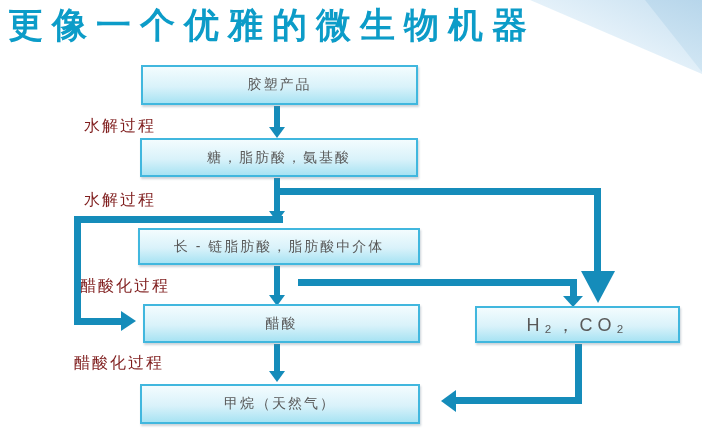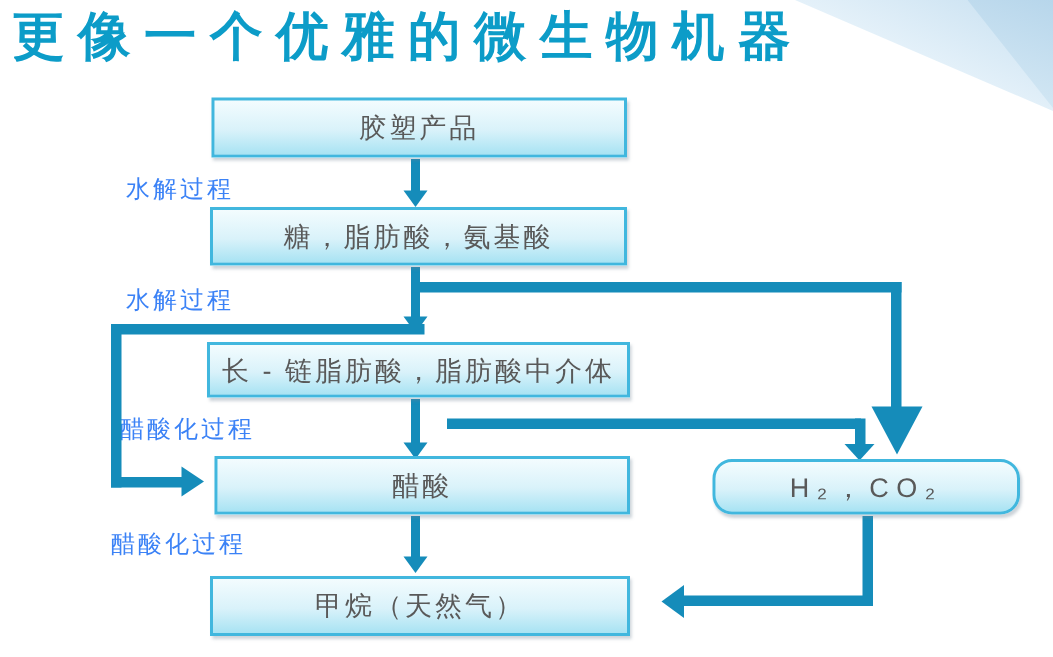--- a/index.html
+++ b/index.html
@@ -24,28 +24,28 @@
   }
   .title {
     position: absolute; left: 8px; top: 1px; margin: 0;
     font-size: 35px; line-height: 48px; font-weight: 700;
     color: #0c9cc8; letter-spacing: 9px; white-space: nowrap;
   }
   .box {
     position: absolute; box-sizing: border-box;
     border: 2px solid #41b7de;
     background: linear-gradient(to bottom, #f3fcfe 0%, #d9f2fa 55%, #a8e3f3 100%);
-    color: #595959; font-size: 18px; letter-spacing: 2px;
+    color: #595959; font-size: 14px; letter-spacing: 2px;
     display: flex; align-items: center; justify-content: center;
     box-shadow: 1px 2px 2px rgba(110, 130, 145, 0.35);
     white-space: nowrap;
   }
   .box-h2co2-text { font-size: 18px; letter-spacing: 5px; }
   .stage-label {
-    position: absolute; color: #3b82f6; font-size: 16px; letter-spacing: 2px;
+    position: absolute; color: #7f1d1d; font-size: 16px; letter-spacing: 2px;
     white-space: nowrap;
   }
   .shaft { position: absolute; background: #158cba; }
   .tri { position: absolute; width: 0; height: 0; }
   .tri-down-s { border-left: 8px solid transparent; border-right: 8px solid transparent; border-top: 11px solid #158cba; }
   .tri-down-m { border-left: 10px solid transparent; border-right: 10px solid transparent; border-top: 11px solid #158cba; }
   .tri-down-big { border-left: 17px solid transparent; border-right: 17px solid transparent; border-top: 32px solid #158cba; }
   .tri-right { border-top: 10px solid transparent; border-bottom: 10px solid transparent; border-left: 15px solid #158cba; }
   .tri-left { border-top: 11px solid transparent; border-bottom: 11px solid transparent; border-right: 15px solid #158cba; }
 </style>
@@ -90,16 +90,16 @@
   <div class="tri tri-down-s" style="left:269px; top:371px;"></div>
 
   <div class="shaft" style="left:575px; top:344px; width:7px; height:60px;"></div>
   <div class="shaft" style="left:456px; top:397px; width:126px; height:7px;"></div>
   <div class="tri tri-left" style="left:441px; top:390px;"></div>
 
   <div class="box" style="left:141px; top:65px; width:277px; height:40px;">胶塑产品</div>
   <div class="box" style="left:140px; top:138px; width:278px; height:39px;">糖，脂肪酸，氨基酸</div>
   <div class="box" style="left:138px; top:228px; width:282px; height:37px;text-align:center;">长 - 链脂肪酸，脂肪酸中介体</div>
   <div class="box" style="left:143px; top:304px; width:277px; height:39px;font-family:Liberation Serif, serif;">醋酸</div>
-  <div class="box box-h2co2-text" style="left:475px; top:306px; width:205px; height:37px;border-radius:13px;">H₂，CO₂</div>
+  <div class="box box-h2co2-text" style="left:475px; top:306px; width:205px; height:37px;">H₂，CO₂</div>
   <div class="box" style="left:140px; top:384px; width:280px; height:40px;text-align:center;">甲烷（天然气）</div>
 
 </div>
 
 </body></html>

